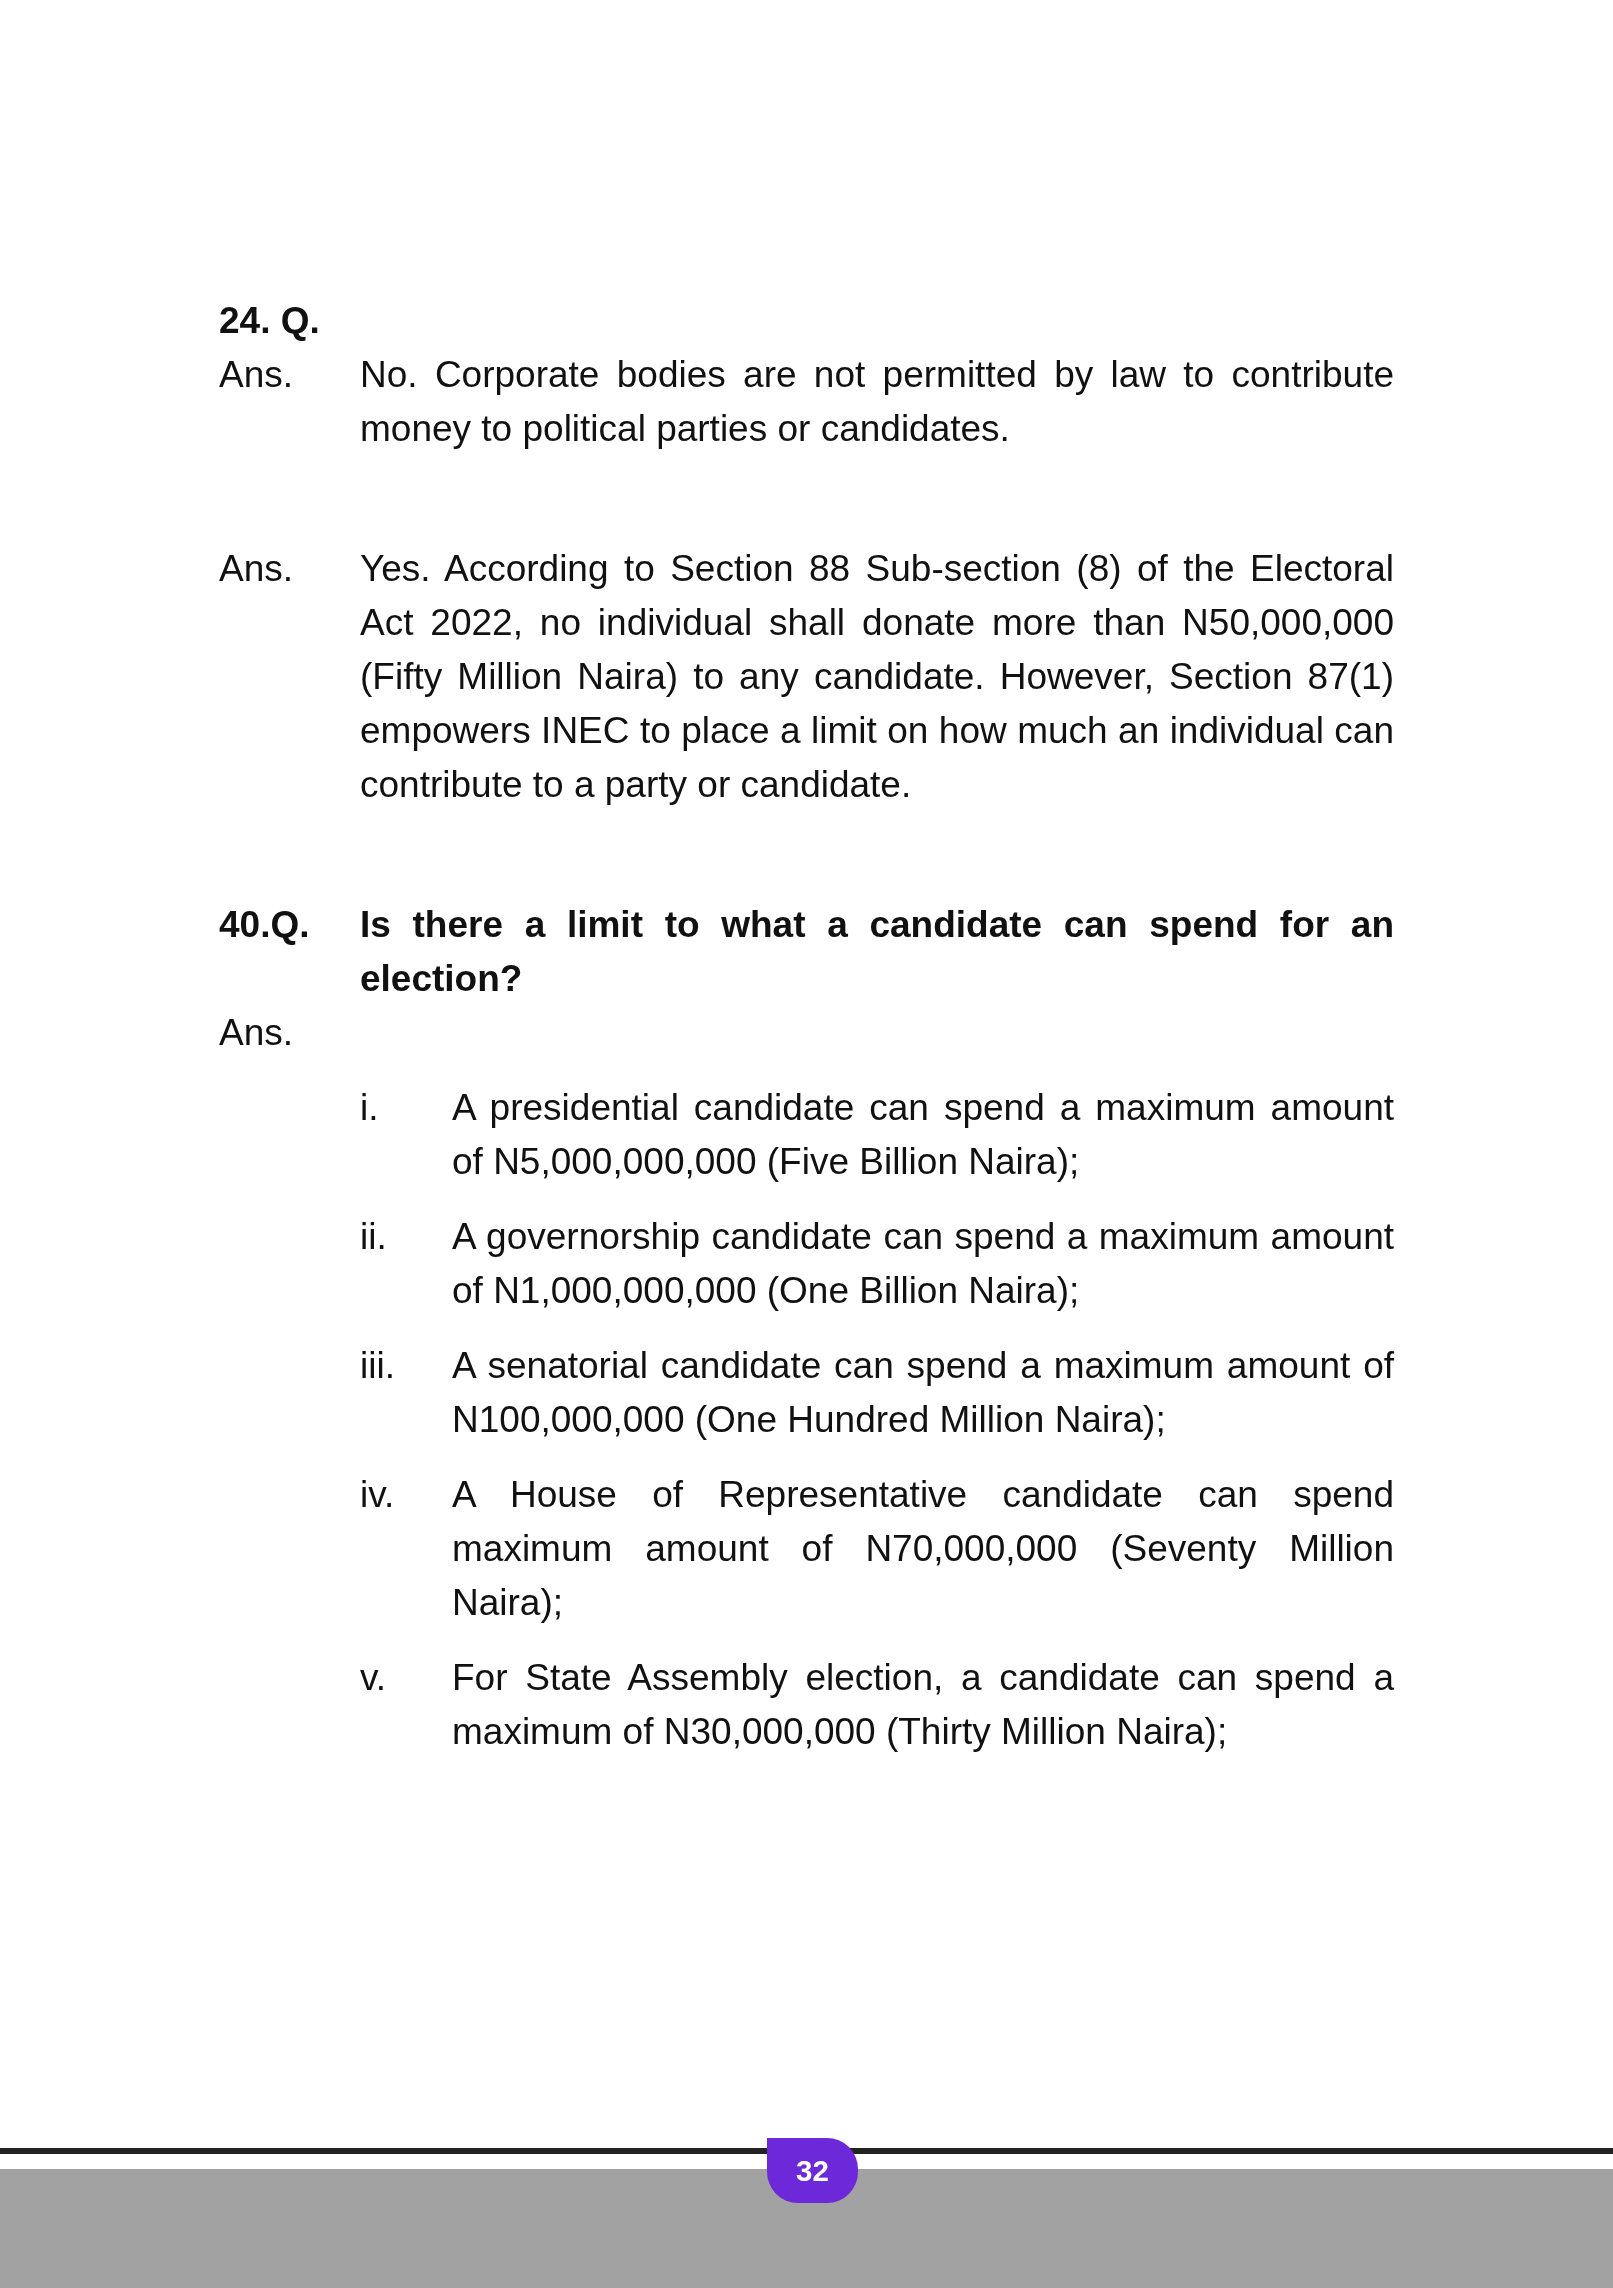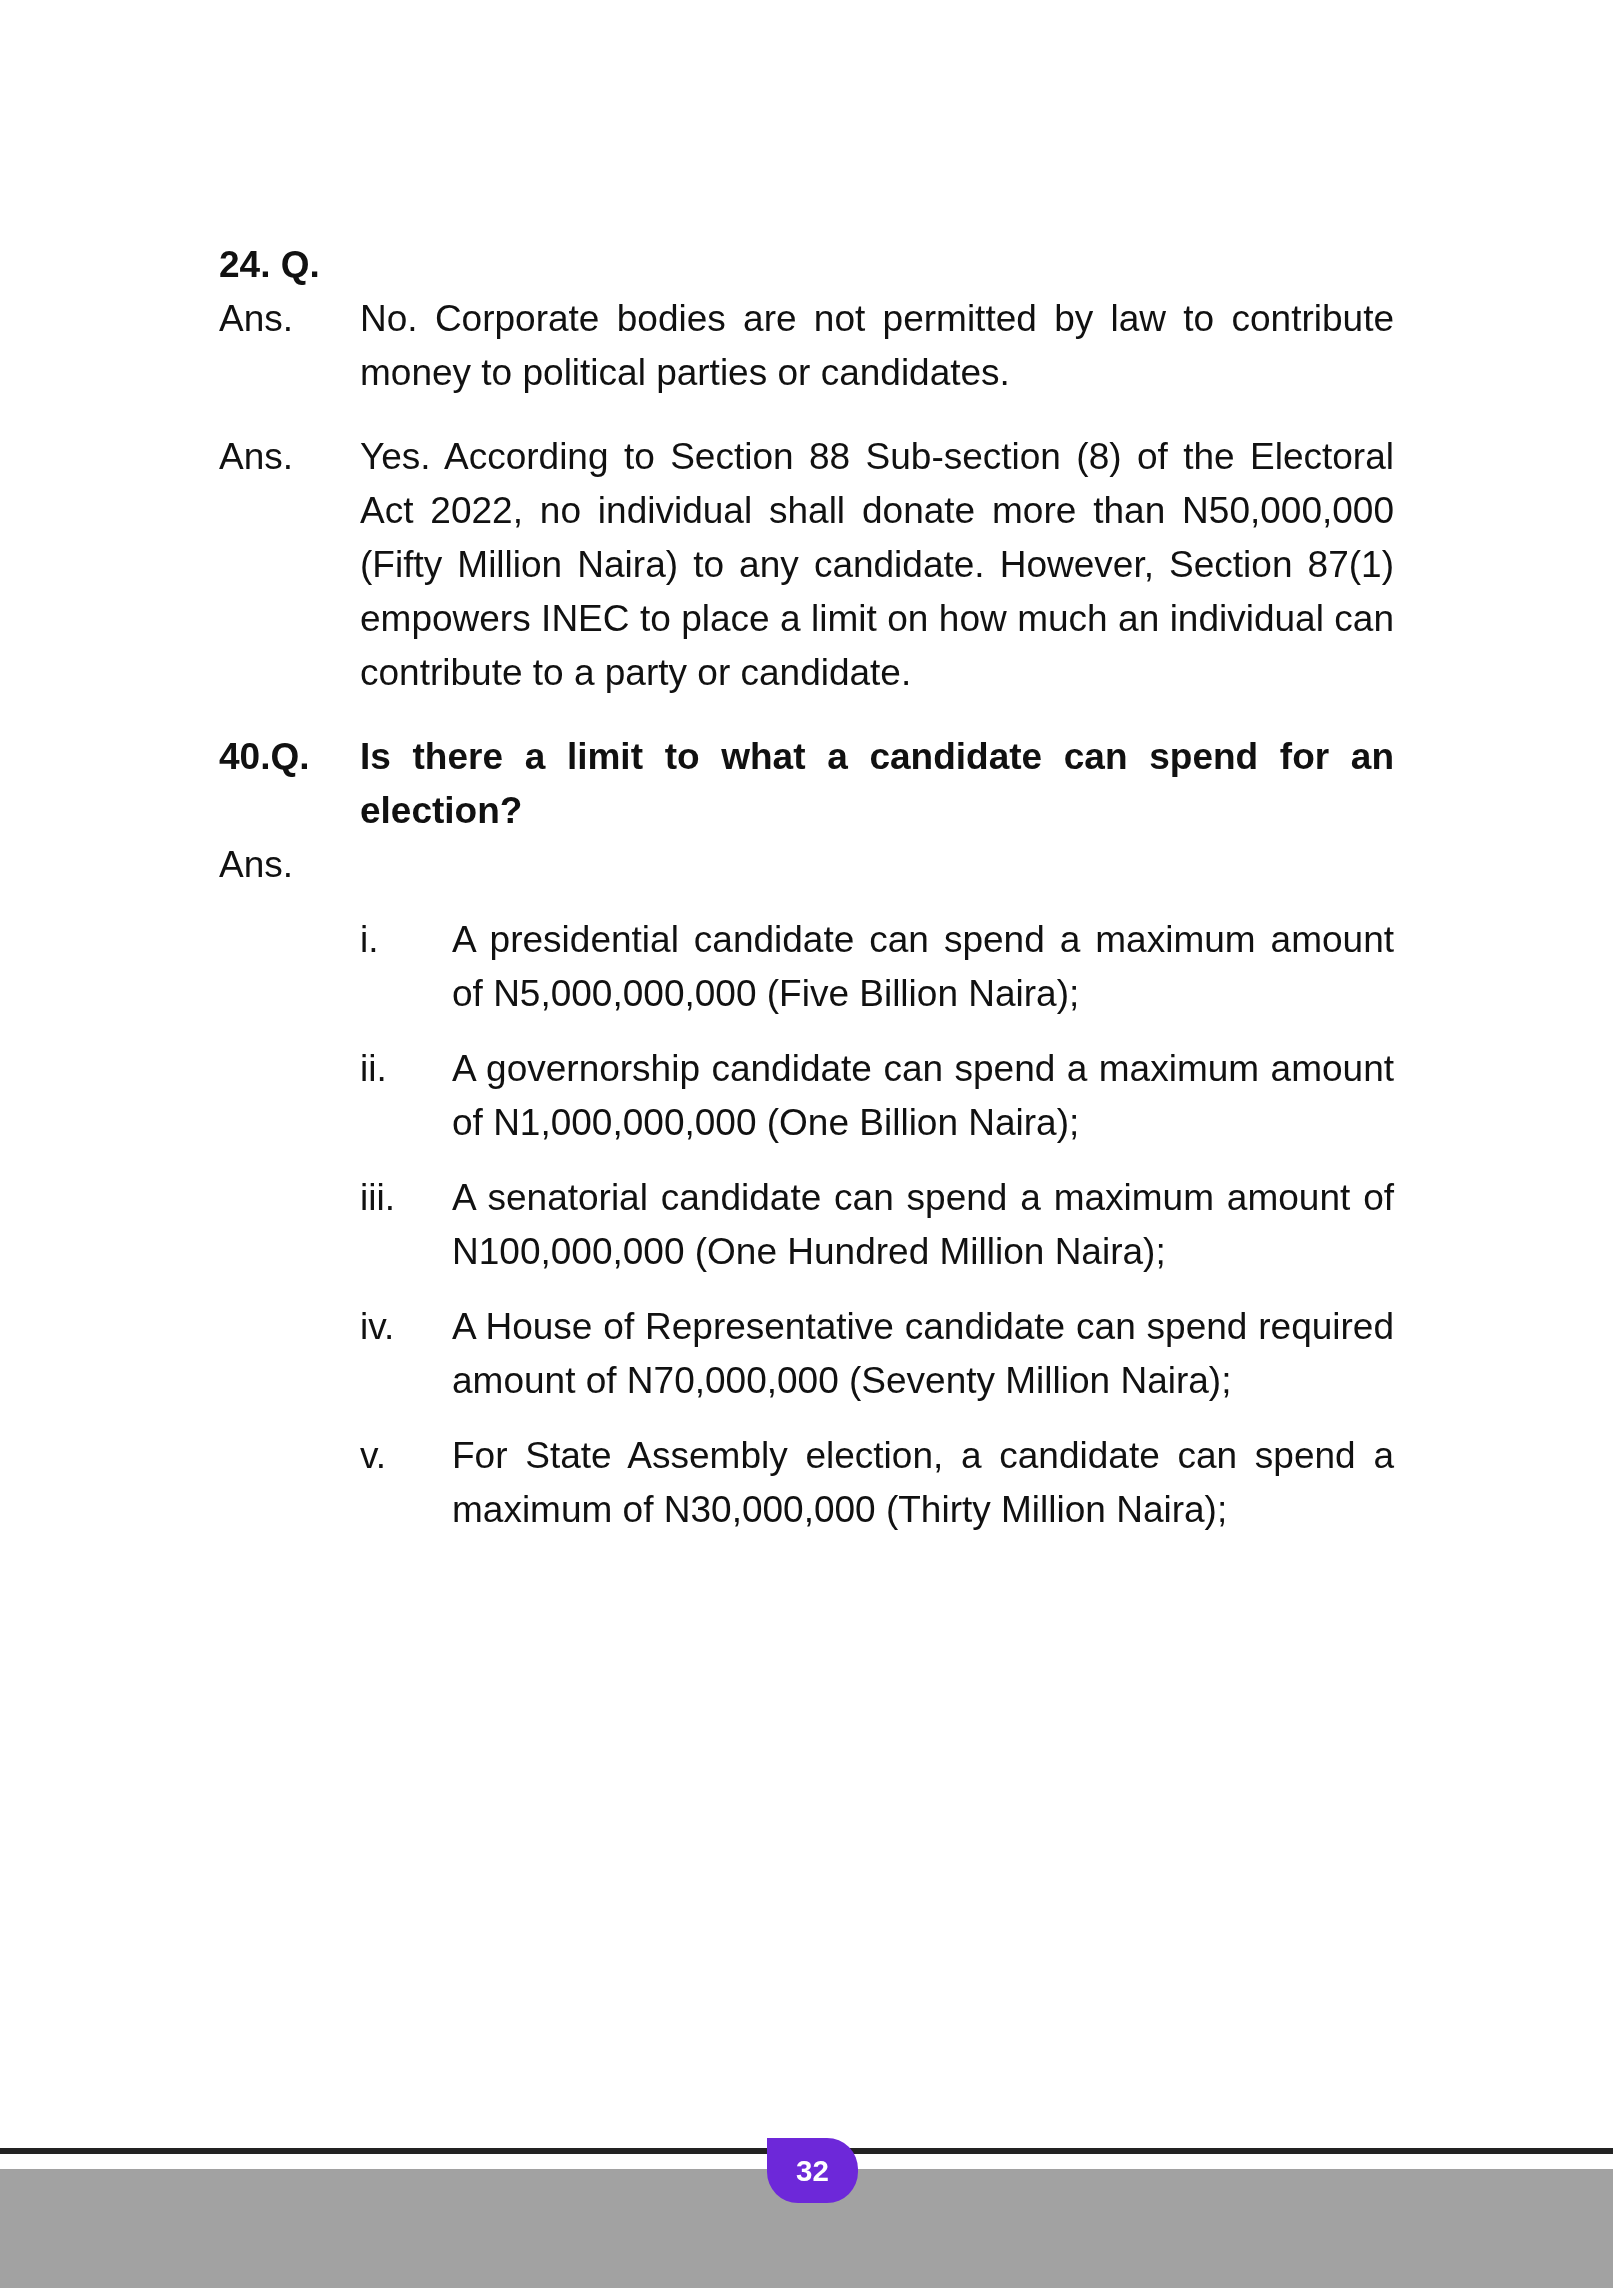--- a/index.html
+++ b/index.html
@@ -25,21 +25,21 @@
     font-size: 37px;
     line-height: 54px;
   }
   .q23 .q-line {
     font-weight: bold;
   }
   .q23 .a-line {
     text-align: justify;
   }
   .qa-block {
-    margin-top: 30px;
+    margin-top: 86px;
   }
   .row {
     display: flex;
     align-items: flex-start;
   }
   .label {
     width: 141px;
     flex: 0 0 141px;
   }
   .label.bold, .text.bold {
@@ -142,21 +142,21 @@
       <div class="subitem">
         <div class="num">ii.</div>
         <div class="stext">A governorship candidate can spend a maximum amount of N1,000,000,000 (One Billion Naira);</div>
       </div>
       <div class="subitem">
         <div class="num">iii.</div>
         <div class="stext">A senatorial candidate can spend a maximum amount of N100,000,000 (One Hundred Million Naira);</div>
       </div>
       <div class="subitem">
         <div class="num">iv.</div>
-        <div class="stext">A House of Representative candidate can spend required amount of N70,000,000 (Seventy Million Naira);</div>
+        <div class="stext">A House of Representative candidate can spend maximum amount of N70,000,000 (Seventy Million Naira);</div>
       </div>
       <div class="subitem">
         <div class="num">v.</div>
         <div class="stext">For State Assembly election, a candidate can spend a maximum of N30,000,000 (Thirty Million Naira);</div>
       </div>
     </div>
   </div>
 </div>
 
 <div class="footer-band"></div>

